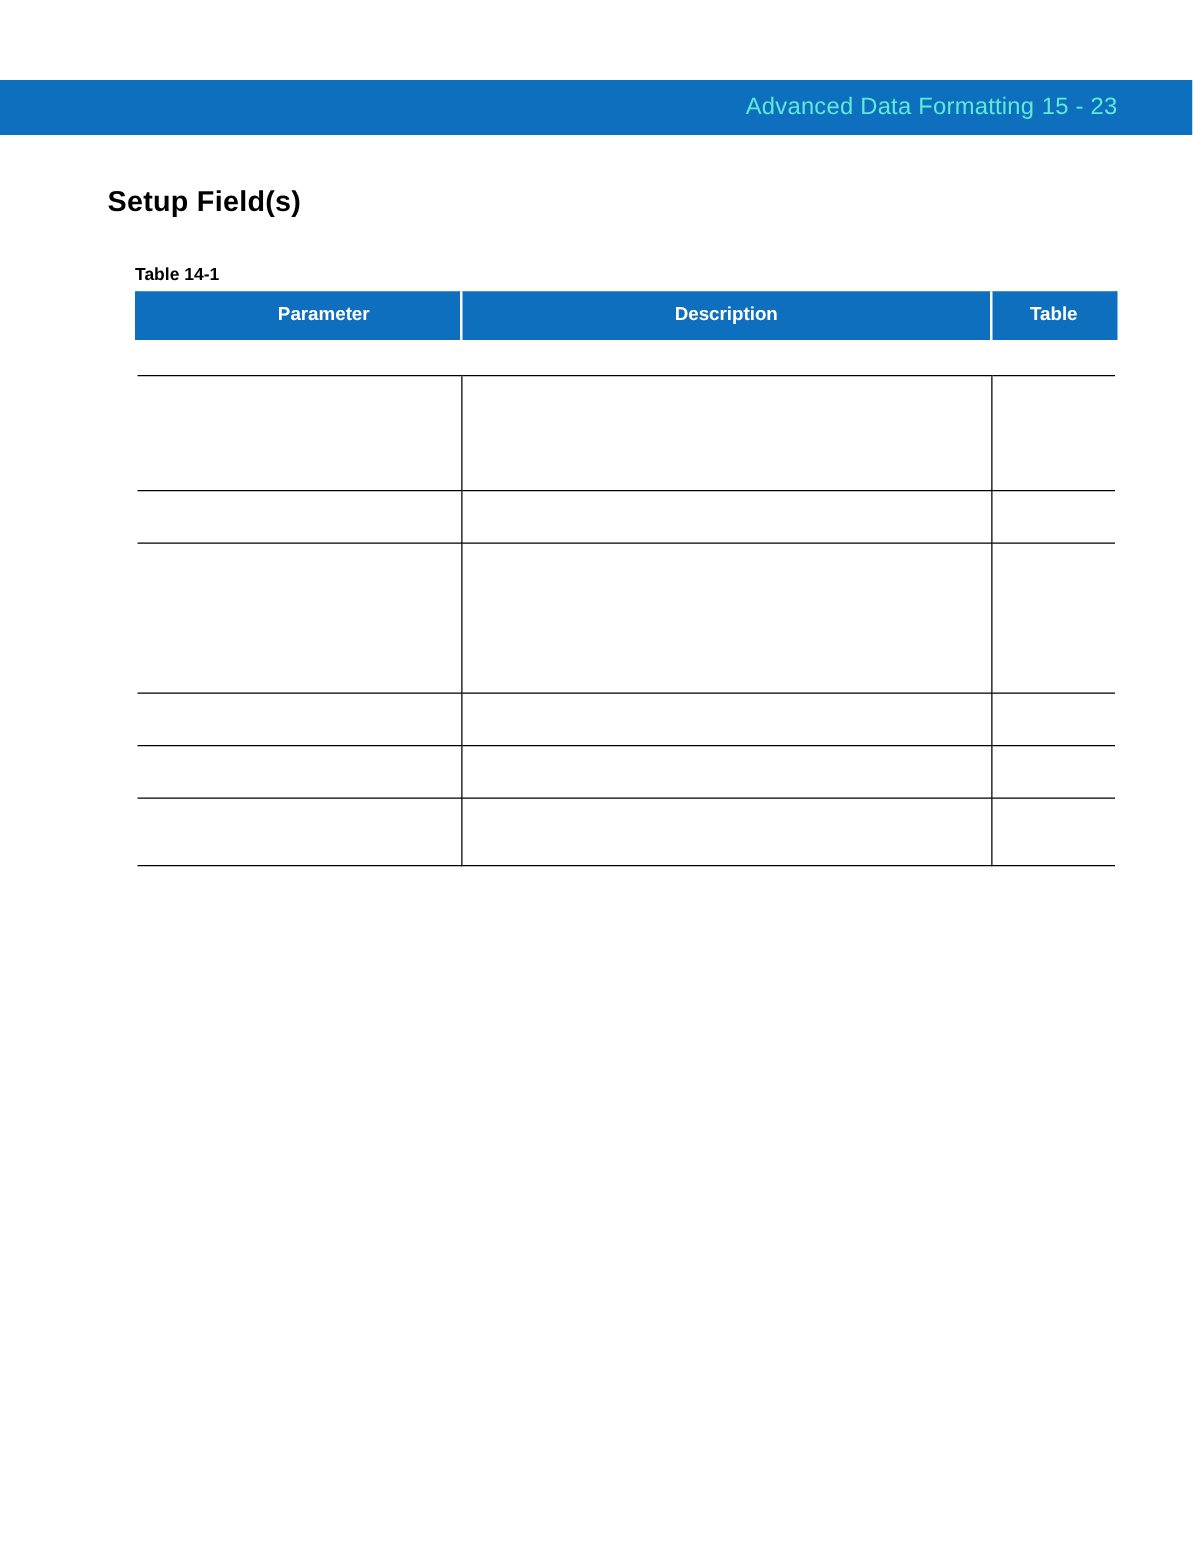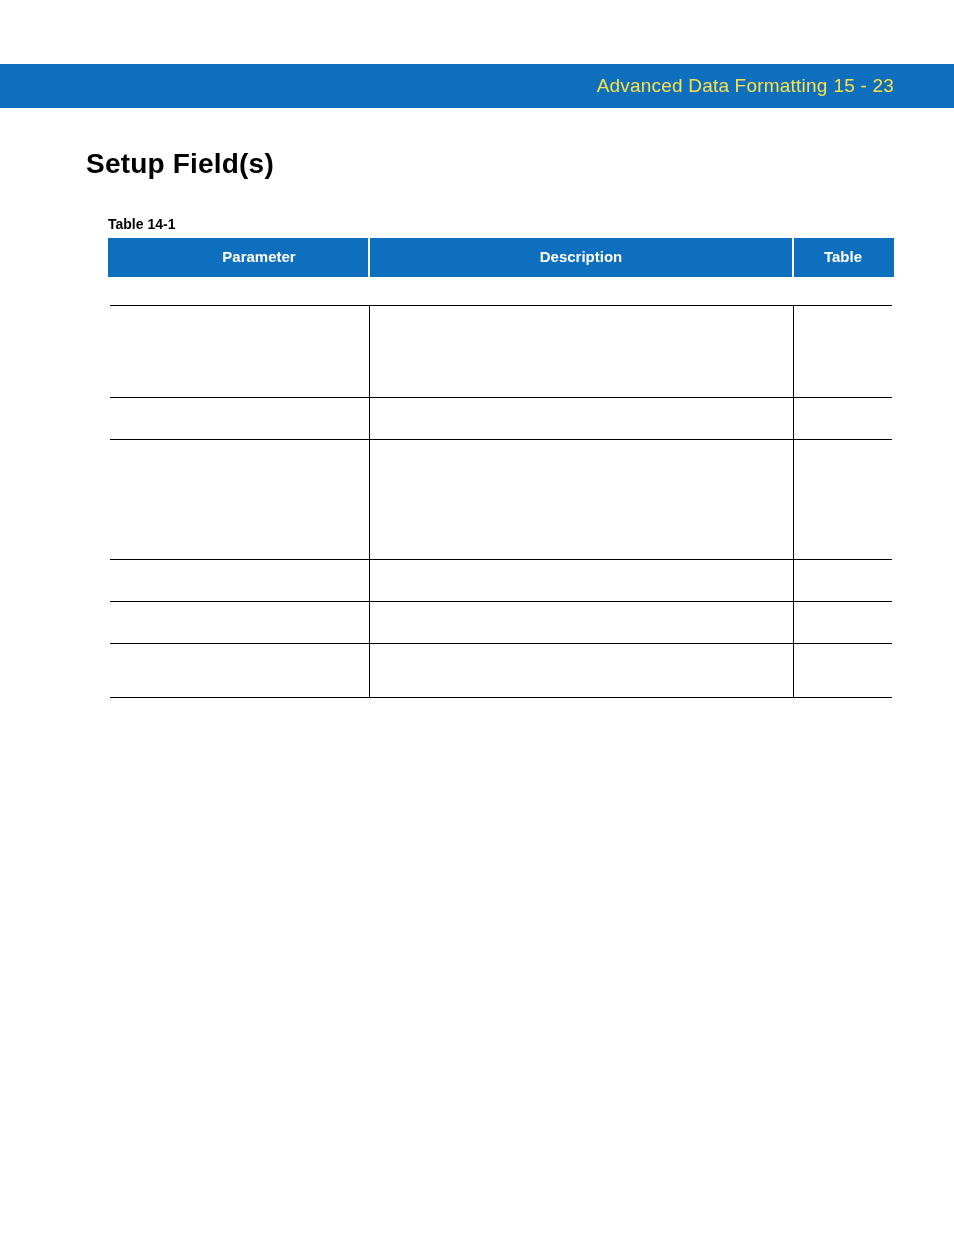--- a/index.html
+++ b/index.html
@@ -19,41 +19,41 @@
     height: 1235px;
   }
   
   .banner {
     position: absolute;
     left: 0;
     right: 0;
     top: 64px;
     height: 44px;
     background: #0f6fbf;
-    color: #fde047;
+    color: #5eead4;
     display: flex;
     align-items: center;
     justify-content: flex-end;
     padding-right: 60px;
     font-size: 19px;
     letter-spacing: 0.2px;
     font-stretch: condensed;
   }
   .banner .title { font-weight: 400; }
   .banner .pageno { font-weight: 300; margin-left: 6px; }
   
   .content {
     position: absolute;
     left: 86px;
     right: 60px;
     top: 148px;
   }
   h2.setup {
     margin: 0 0 36px 0;
-    font-size: 28px;
+    font-size: 23px;
     font-weight: 700;
     letter-spacing: 0.2px;
     font-stretch: condensed;
   }
   .table-wrap { margin-left: 22px; }
   .table-label {
     font-size: 14px;
     font-weight: 700;
     margin-bottom: 6px;
   }

